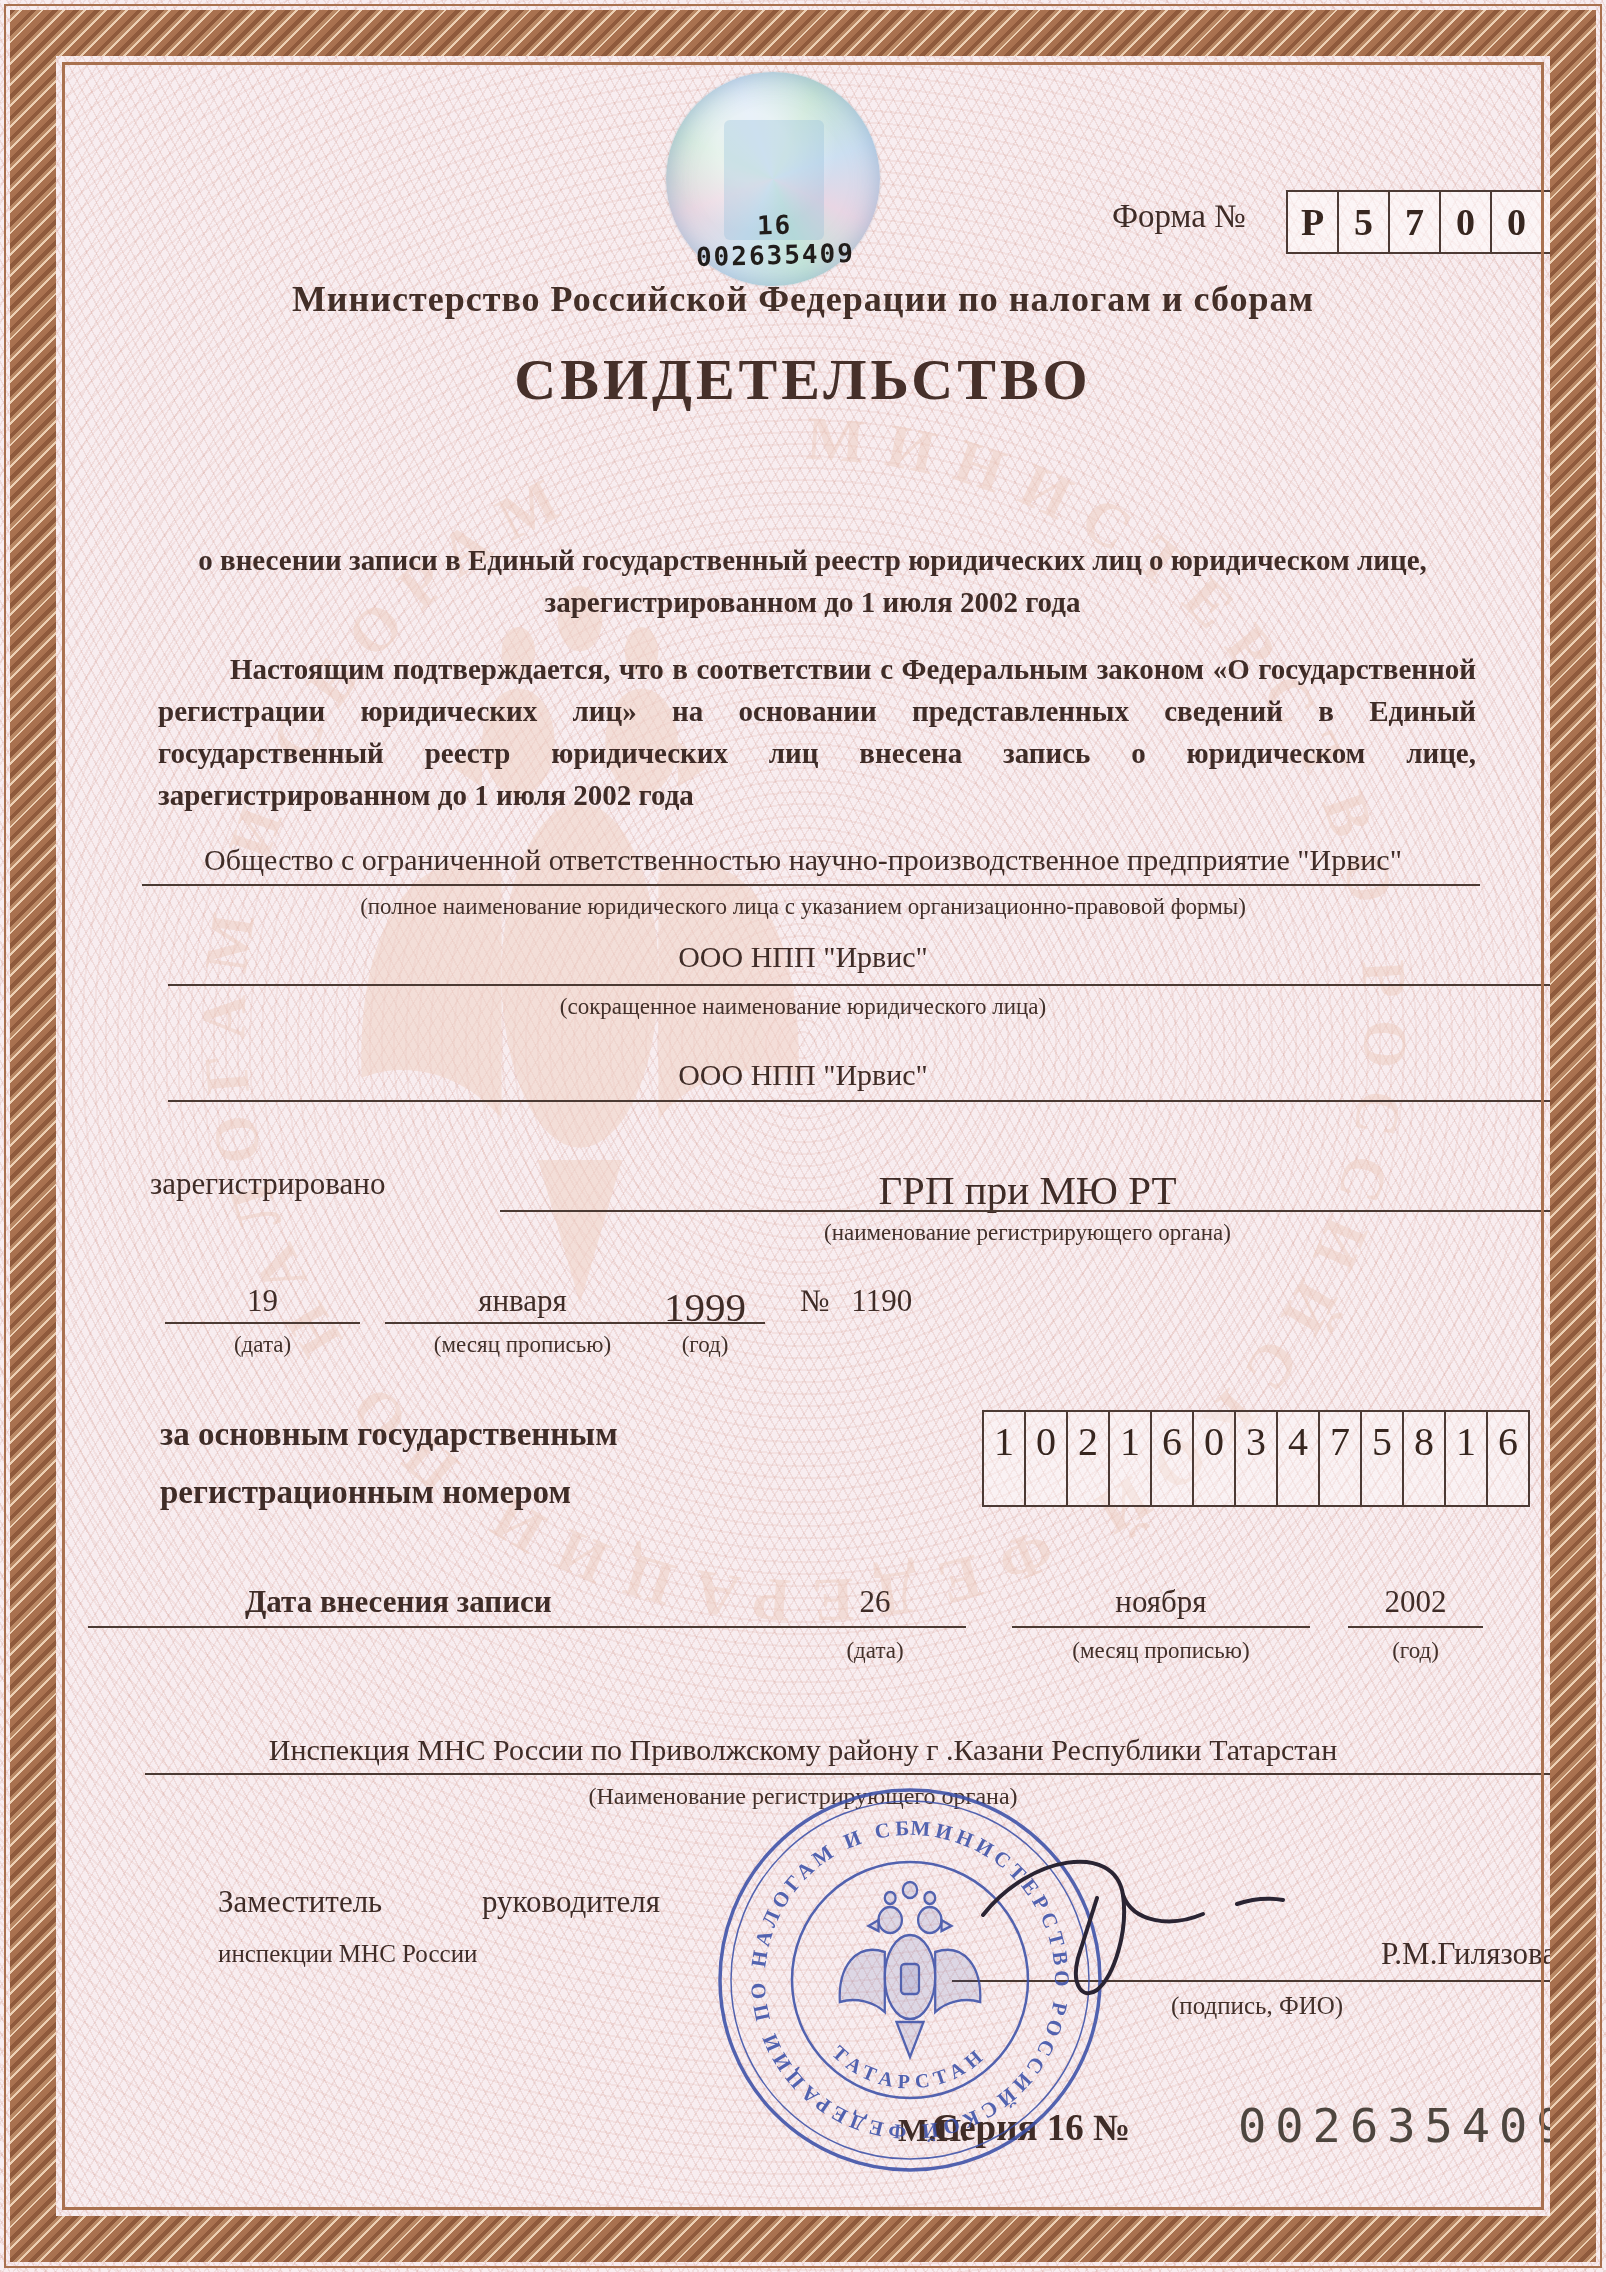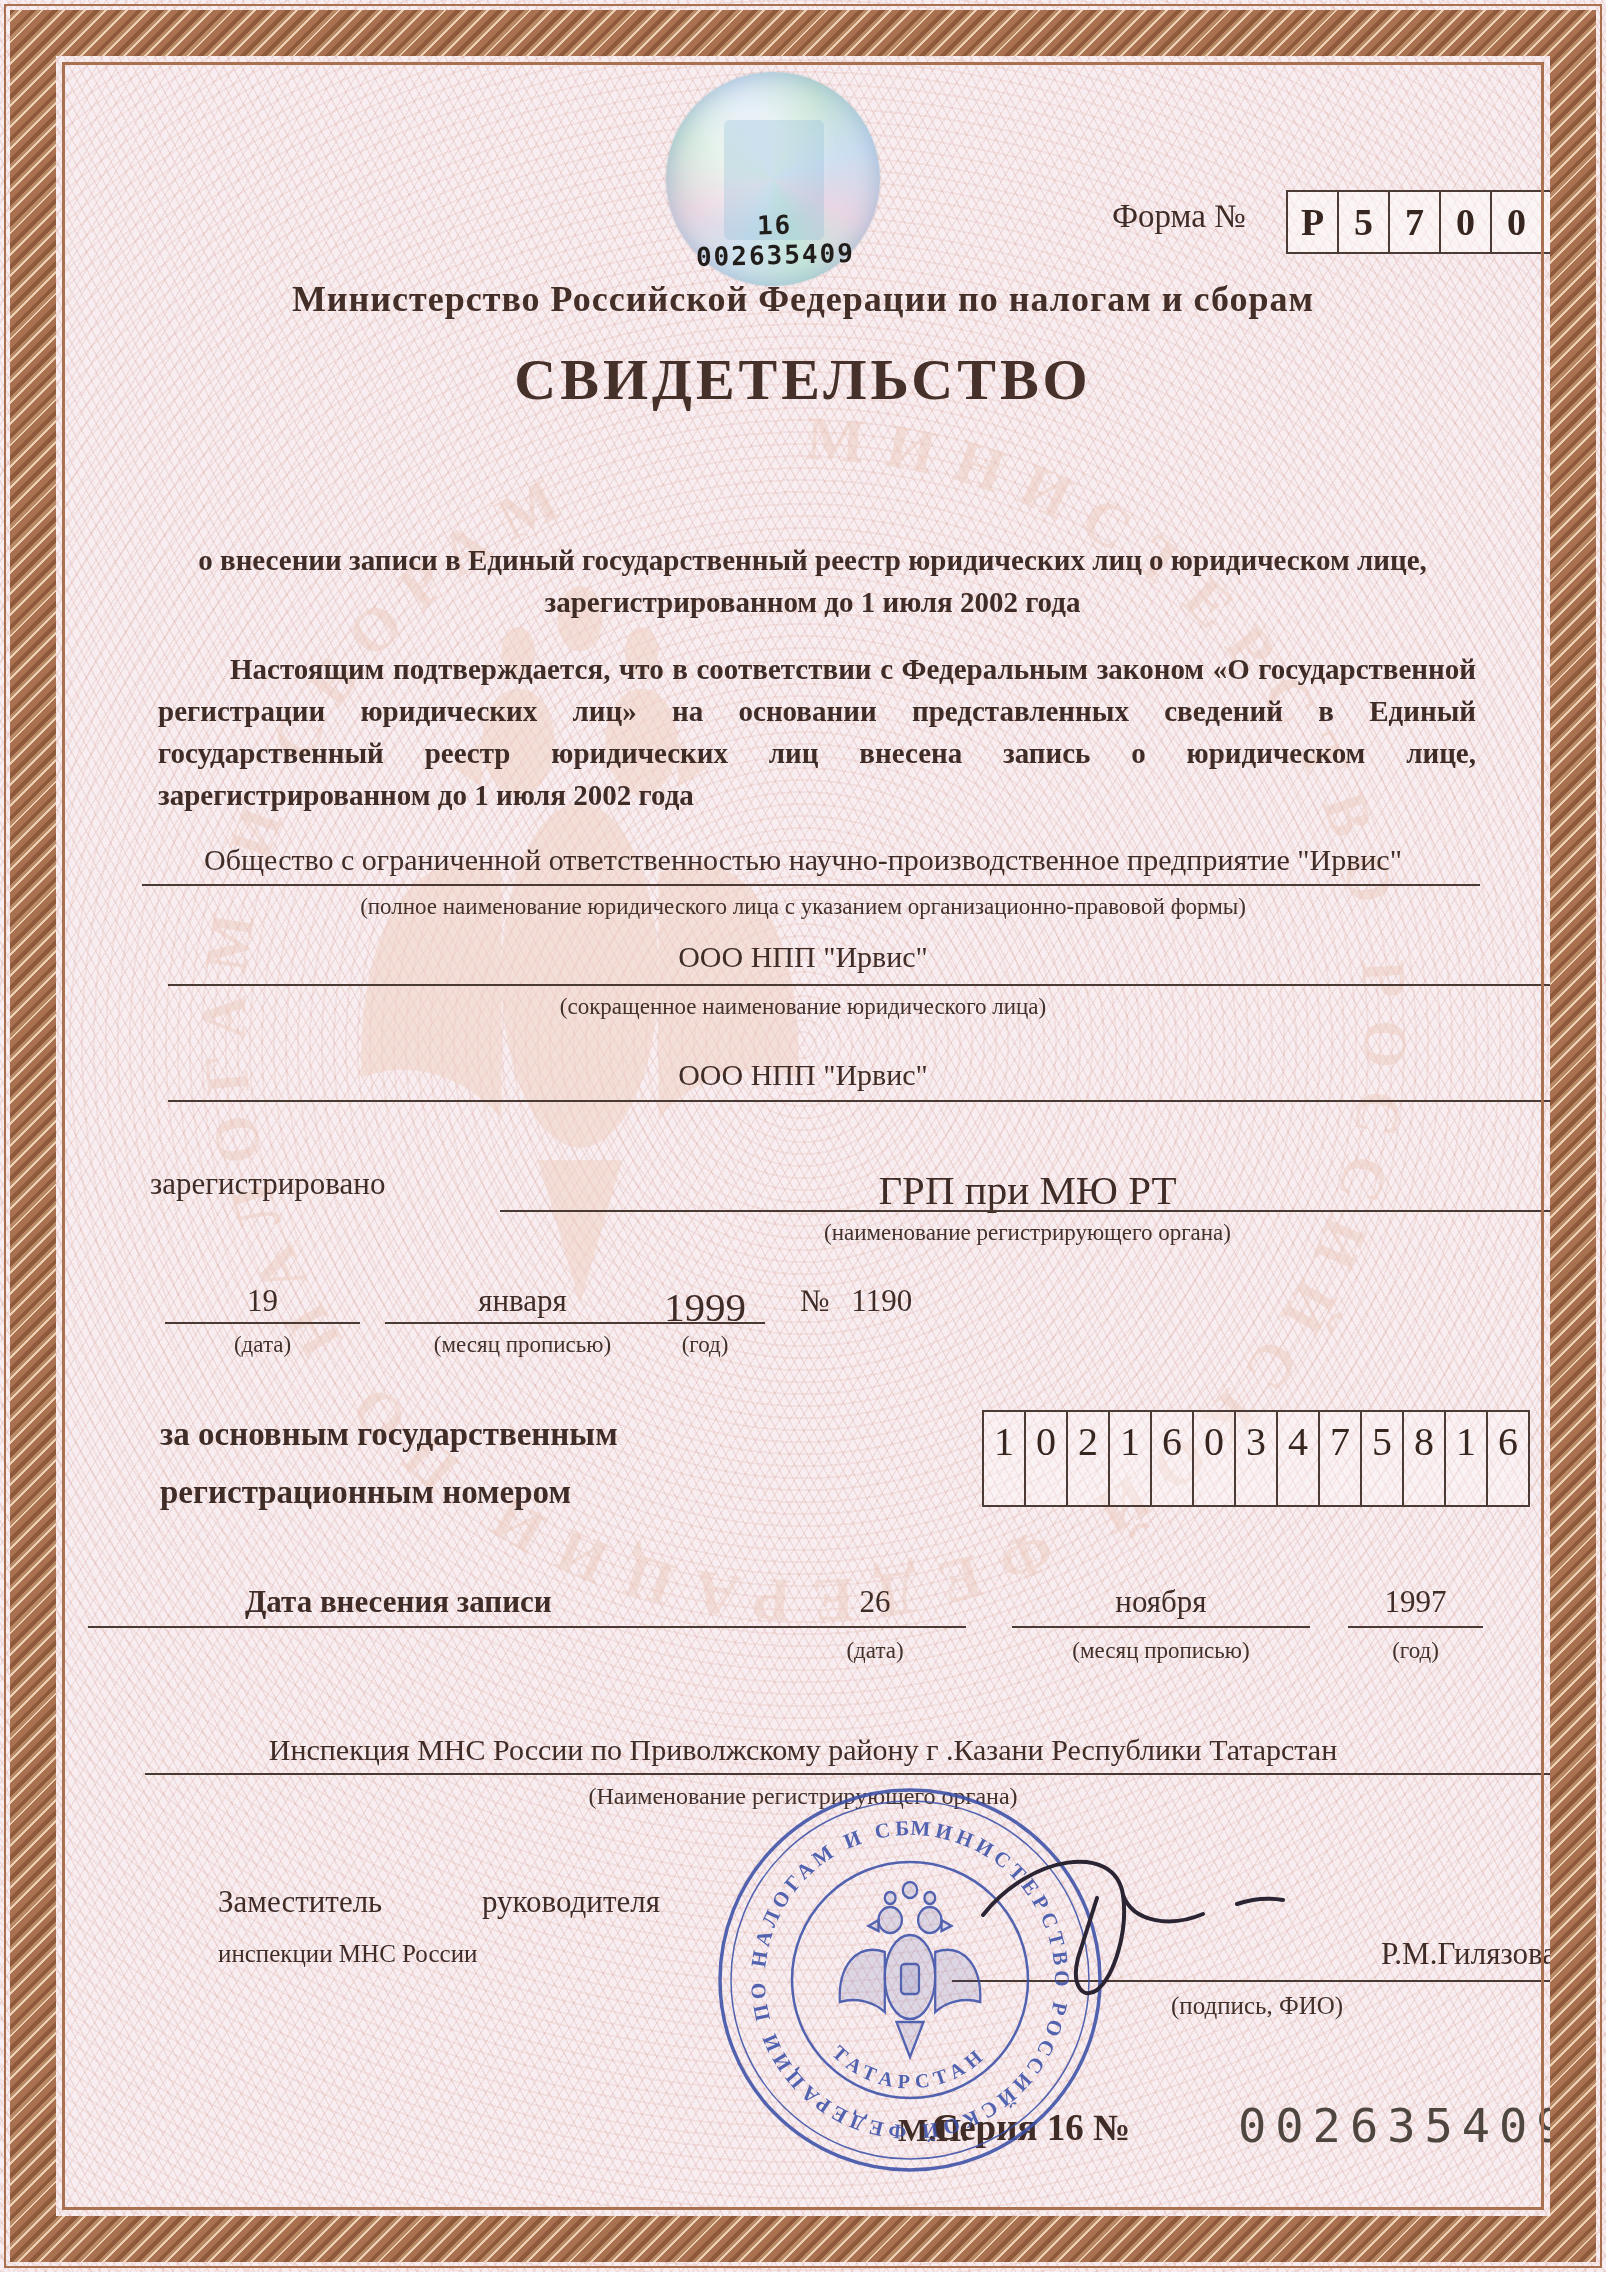--- a/index.html
+++ b/index.html
@@ -178,21 +178,21 @@
 
   <div class="abs bold" style="left:245px;top:1584px;font-size:31px;z-index:10;">Дата внесения записи</div>
   <div class="abs u-line" style="top:1626px;left:88px;width:878px;"></div>
   <div class="abs" style="left:800px;top:1584px;width:150px;text-align:center;font-size:31px;z-index:10;">26</div>
   <div class="abs caption" style="left:800px;top:1638px;width:150px;text-align:center;">(дата)</div>
 
   <div class="abs" style="left:1012px;top:1584px;width:298px;text-align:center;font-size:31px;z-index:10;">ноября</div>
   <div class="abs u-line" style="top:1626px;left:1012px;width:298px;"></div>
   <div class="abs caption" style="left:1012px;top:1638px;width:298px;text-align:center;">(месяц прописью)</div>
 
-  <div class="abs" style="left:1348px;top:1584px;width:135px;text-align:center;font-size:31px;z-index:10;">1997</div>
+  <div class="abs" style="left:1348px;top:1584px;width:135px;text-align:center;font-size:31px;z-index:10;">2002</div>
   <div class="abs u-line" style="top:1626px;left:1348px;width:135px;"></div>
   <div class="abs caption" style="left:1348px;top:1638px;width:135px;text-align:center;">(год)</div>
 
   <div class="abs value-c" style="top:1733px;">Инспекция МНС России по Приволжскому району г .Казани Республики Татарстан</div>
   <div class="abs u-line" style="top:1773px;left:145px;width:1412px;"></div>
   <div class="abs caption cap-c" style="top:1783px;font-size:24px;">(Наименование регистрирующего органа)</div>
 
   <svg class="abs stamp-svg" width="416" height="416" viewBox="0 0 416 416">
     <g stroke="#3c50a8" fill="none">
       <circle cx="208" cy="208" r="190" stroke-width="3.5"></circle>

